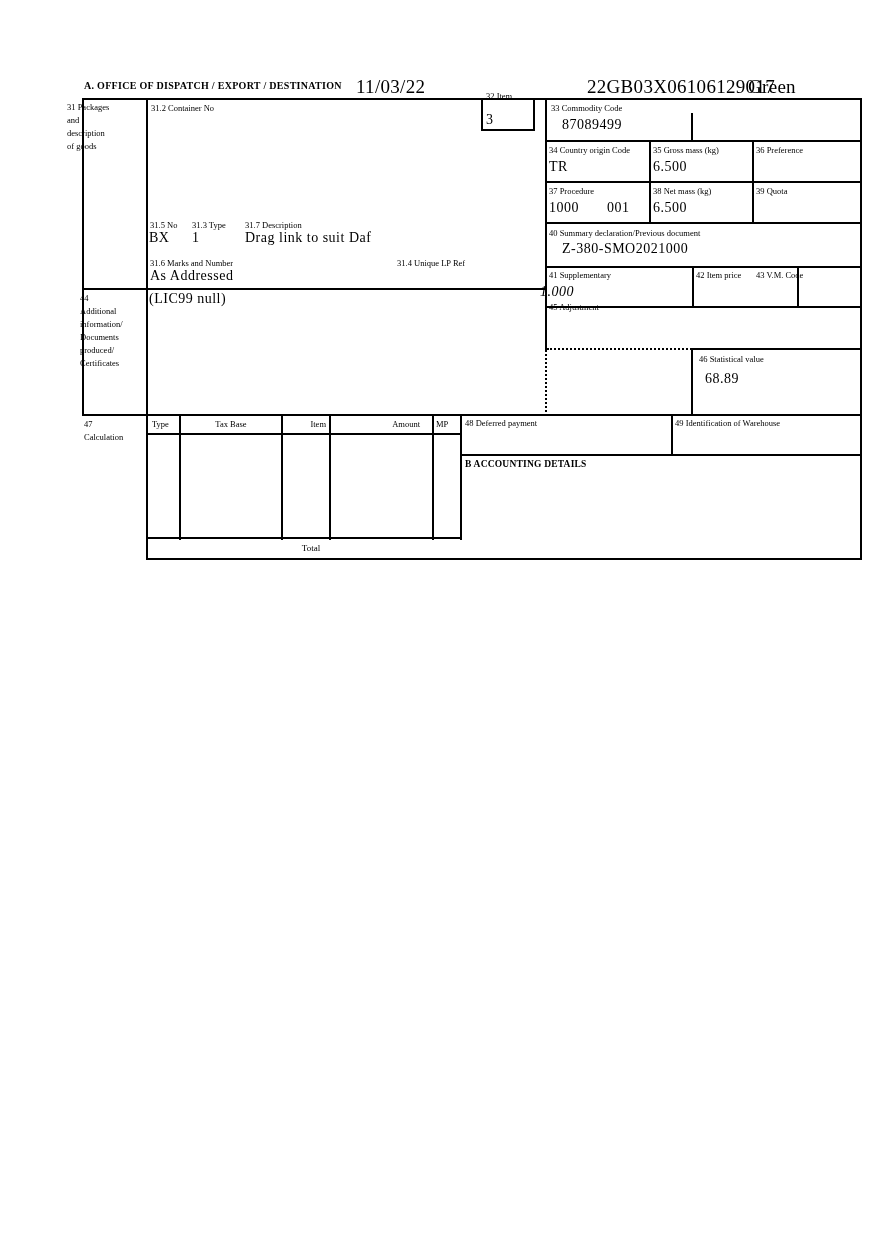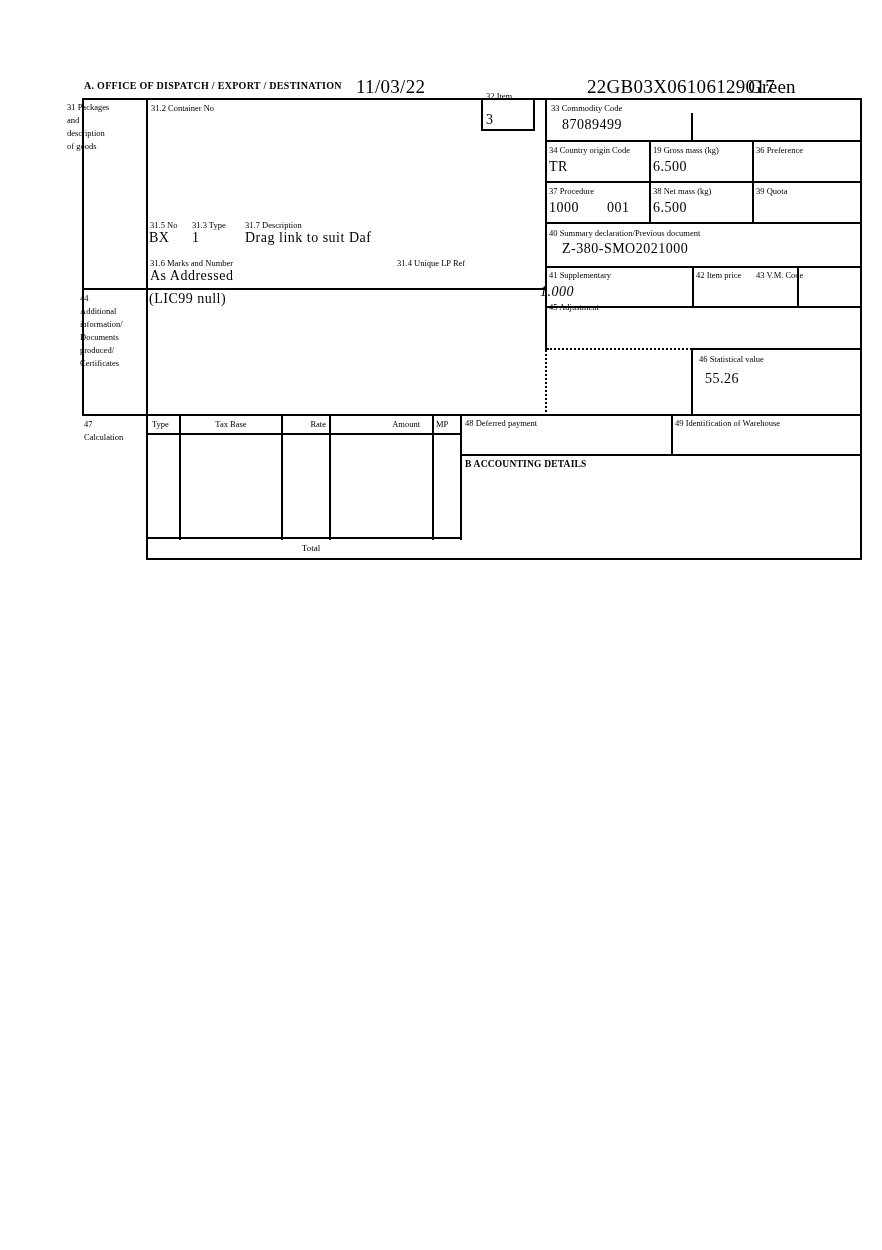--- a/index.html
+++ b/index.html
@@ -87,21 +87,21 @@
   <div class="val" style="left:245px;top:230px;">Drag link to suit Daf</div>
   <div class="lbl" style="left:150px;top:257px;">31.6 Marks and Number</div>
   <div class="lbl" style="left:397px;top:257px;">31.4 Unique LP Ref</div>
   <div class="val" style="left:150px;top:268px;">As Addressed</div>
 
   <div class="lbl" style="left:551px;top:102px;">33 Commodity Code</div>
   <div class="val" style="left:562px;top:117px;">87089499</div>
 
   <div class="lbl" style="left:549px;top:144px;">34 Country origin Code</div>
   <div class="val" style="left:549px;top:159px;">TR</div>
-  <div class="lbl" style="left:653px;top:144px;">19 Gross mass (kg)</div>
+  <div class="lbl" style="left:653px;top:144px;">35 Gross mass (kg)</div>
   <div class="val" style="left:653px;top:159px;">6.500</div>
   <div class="lbl" style="left:756px;top:144px;">36 Preference</div>
 
   <div class="lbl" style="left:549px;top:185px;">37 Procedure</div>
   <div class="val" style="left:549px;top:200px;">1000</div>
   <div class="val" style="left:607px;top:200px;">001</div>
   <div class="lbl" style="left:653px;top:185px;">38 Net mass (kg)</div>
   <div class="val" style="left:653px;top:200px;">6.500</div>
   <div class="lbl" style="left:756px;top:185px;">39 Quota</div>
 
@@ -109,39 +109,39 @@
   <div class="val" style="left:562px;top:241px;">Z-380-SMO2021000</div>
 
   <div class="lbl" style="left:549px;top:269px;">41 Supplementary</div>
   <div class="val" style="left:540px;top:284px;font-style:italic;">1.000</div>
   <div class="lbl" style="left:696px;top:269px;">42 Item price</div>
   <div class="lbl" style="left:756px;top:269px;">43 V.M. Code</div>
 
   <div class="lbl" style="left:549px;top:301px;">45 Adjustment</div>
 
   <div class="lbl" style="left:699px;top:353px;">46 Statistical value</div>
-  <div class="val" style="left:705px;top:371px;">55.26</div>
+  <div class="val" style="left:705px;top:371px;">68.89</div>
 
   <div class="lbl" style="left:80px;top:292px;">
     <div>44</div>
     <div>Additional</div>
     <div>information/</div>
     <div>Documents</div>
     <div>produced/</div>
     <div>Certificates</div>
   </div>
   <div class="val" style="left:149px;top:291px;">(LIC99 null)</div>
 
   <div class="lbl" style="left:84px;top:418px;">
     <div>47</div>
     <div>Calculation</div>
   </div>
   <div class="lbl" style="left:152px;top:418px;">Type</div>
   <div class="lbl ctr" style="left:181px;top:418px;width:100px;">Tax Base</div>
-  <div class="lbl rgt" style="left:267px;top:418px;width:59px;">Rate</div>
+  <div class="lbl rgt" style="left:267px;top:418px;width:59px;">Item</div>
   <div class="lbl rgt" style="left:358px;top:418px;width:62px;">Amount</div>
   <div class="lbl" style="left:436px;top:418px;">MP</div>
   <div class="small-total ctr" style="left:146px;top:543px;width:330px;">Total</div>
 
   <div class="lbl" style="left:465px;top:417px;">48 Deferred payment</div>
   <div class="lbl" style="left:675px;top:417px;">49 Identification of Warehouse</div>
   <div class="bbold" style="left:465px;top:459px;">B ACCOUNTING DETAILS</div>
 
 </div>
 

